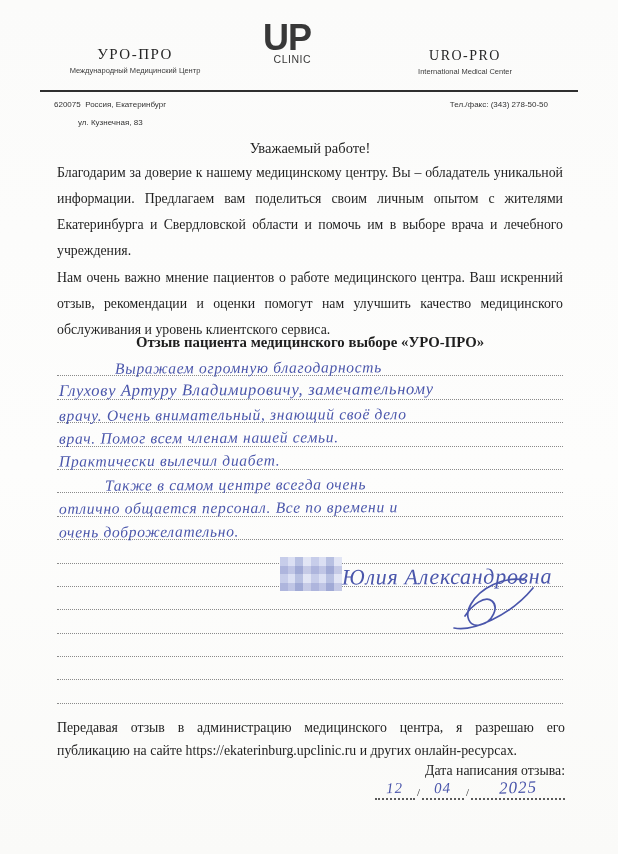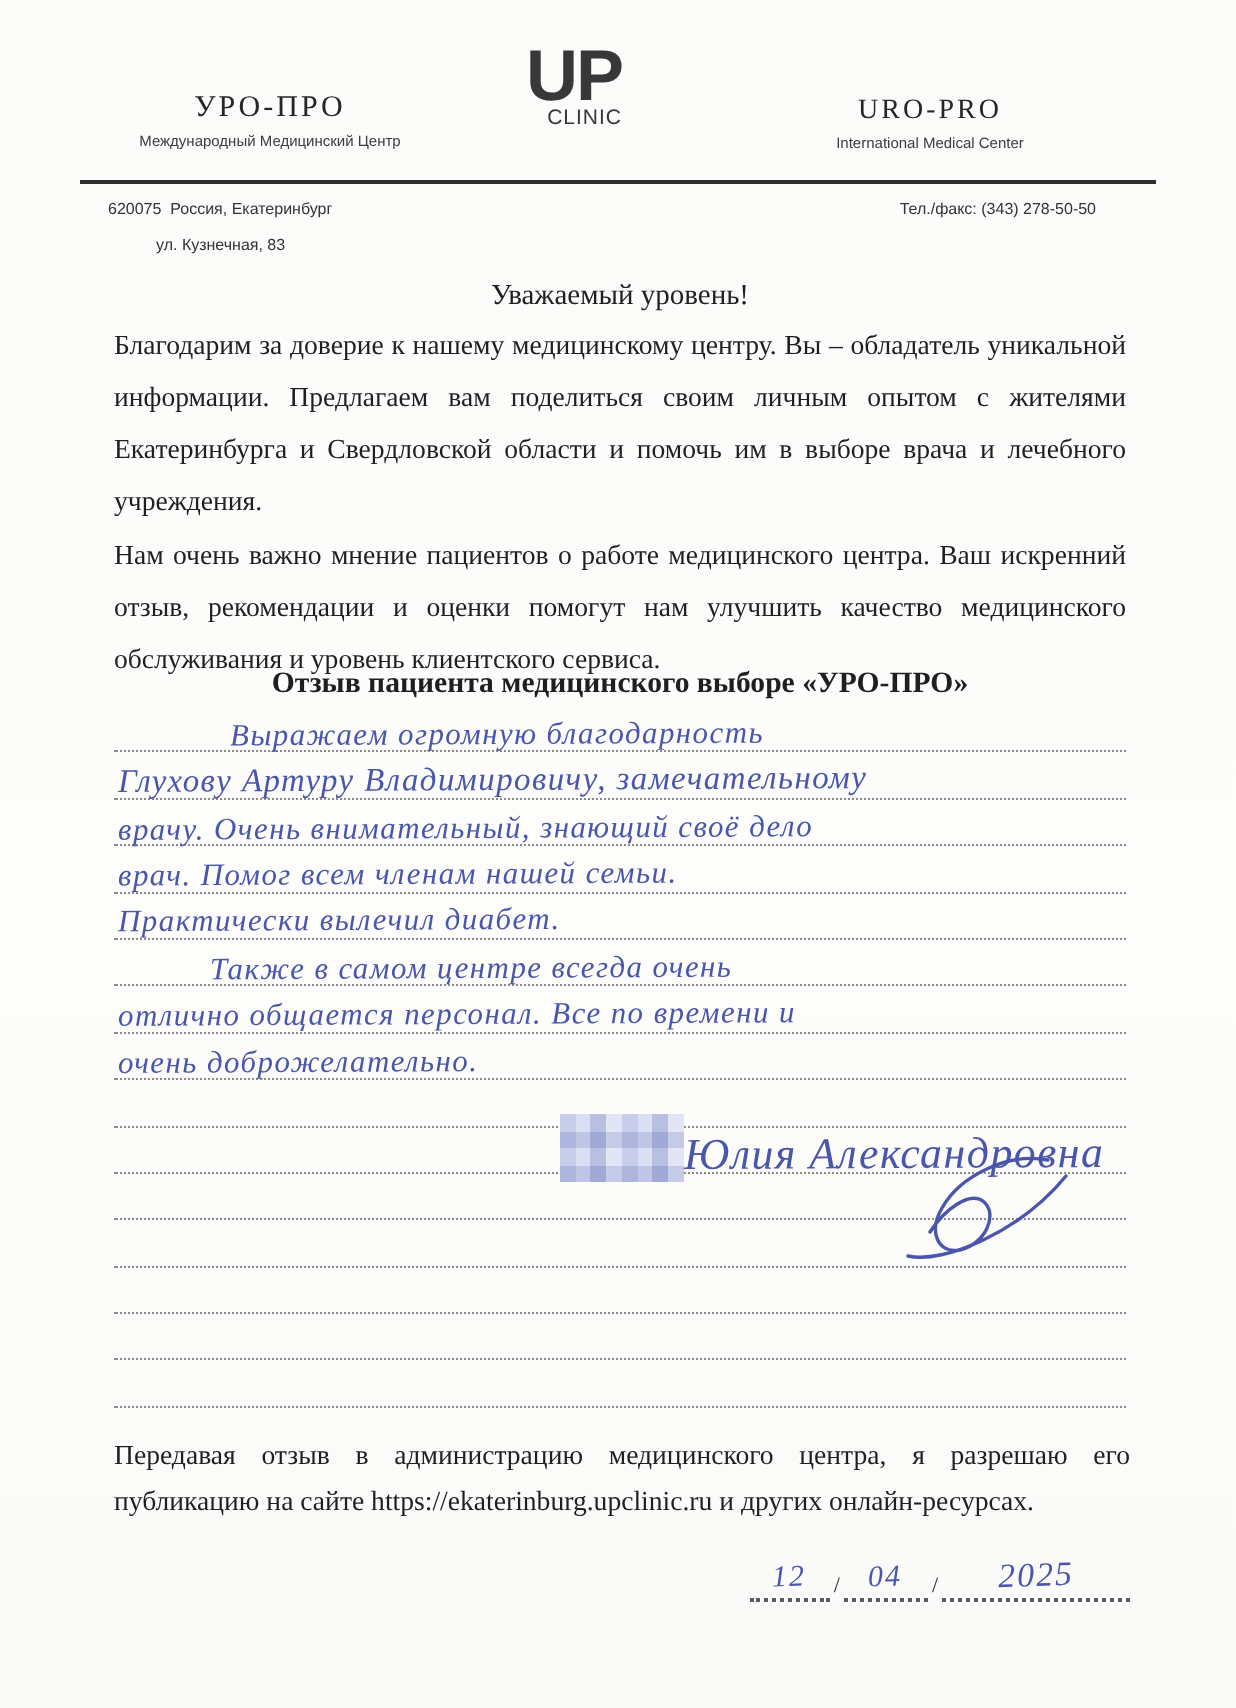--- a/index.html
+++ b/index.html
@@ -82,21 +82,21 @@
     <div class="org-title" style="font-size:14px;">URO-PRO</div>
     <div class="org-sub">International Medical Center</div>
   </div>
 
   <div class="abs rule"></div>
 
   <div class="abs small-sans" style="left:54px; top:100px;">620075  Россия, Екатеринбург</div>
   <div class="abs small-sans" style="left:78px; top:118px;">ул. Кузнечная, 83</div>
   <div class="abs small-sans" style="right:70px; top:100px;">Тел./факс: (343) 278-50-50</div>
 
-  <div class="abs salutation">Уважаемый уровень!</div>
+  <div class="abs salutation">Уважаемый работе!</div>
   <p class="abs para p1">Благодарим за доверие к нашему медицинскому центру. Вы – обладатель уникальной информации. Предлагаем вам поделиться своим личным опытом с жителями Екатеринбурга и Свердловской области и помочь им в выборе врача и лечебного учреждения.</p>
   <p class="abs para p2">Нам очень важно мнение пациентов о работе медицинского центра. Ваш искренний отзыв, рекомендации и оценки помогут нам улучшить качество медицинского обслуживания и уровень клиентского сервиса.</p>
   <div class="abs review-heading">Отзыв пациента медицинского выборе «УРО-ПРО»</div>
 
   <div class="abs review-area">
     <div class="rrow indent1">
         <span class="hand">Выражаем огромную благодарность</span>
       </div>
     <div class="rrow">
         <span class="hand" style="font-size:16.5px;">Глухову Артуру Владимировичу, замечательному</span>
@@ -130,20 +130,21 @@
 
   <div class="abs redaction"></div>
 
   <div class="abs hand signer">Юлия Александровна</div>
   <svg class="abs sig-svg" width="104" height="62" viewBox="0 0 104 62">
     <path d="M86 6 C 66 2, 42 14, 33 30 C 26 42, 31 53, 42 51 C 55 48, 61 33, 54 27 C 47 21, 34 31, 27 42 M 16 54 C 34 58, 72 42, 95 14" fill="none" stroke="#4a56ab" stroke-width="1.7" stroke-linecap="round"></path>
   </svg>
 
   <p class="abs consent">Передавая отзыв в администрацию медицинского центра, я разрешаю его публикацию на сайте https://ekaterinburg.upclinic.ru  и других онлайн-ресурсах.</p>
 
+  <div class="abs date-label">Дата написания отзыва:</div>
   <div class="abs date-row">
     <div class="date-seg seg-day"><span class="date-hand">12</span></div>
     <span class="date-sep">/</span>
     <div class="date-seg seg-month"><span class="date-hand">04</span></div>
     <span class="date-sep">/</span>
     <div class="date-seg seg-year"><span class="date-hand" style="font-size:17px;">2025</span></div>
   </div>
 
 </div>
 

